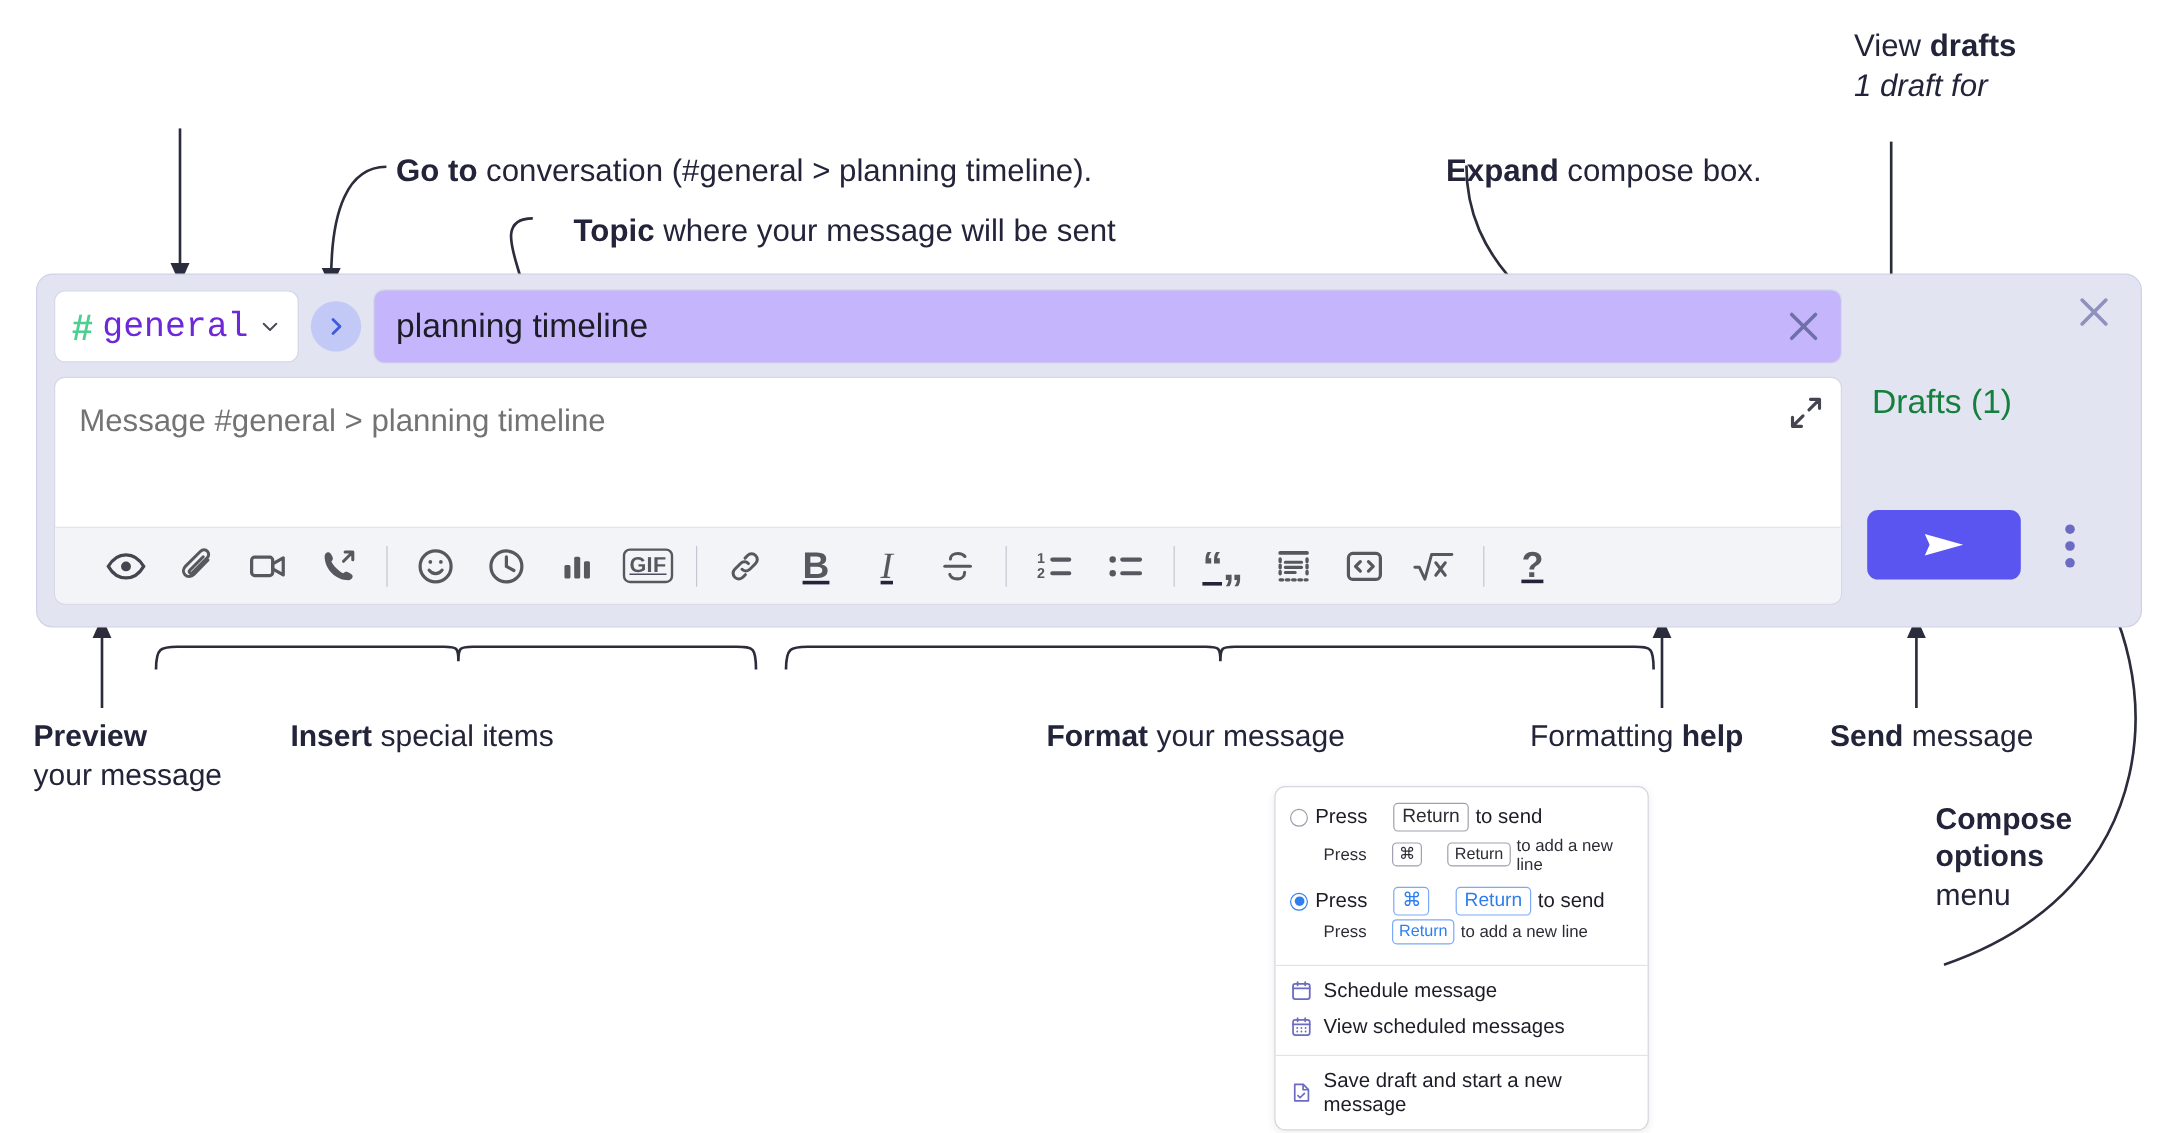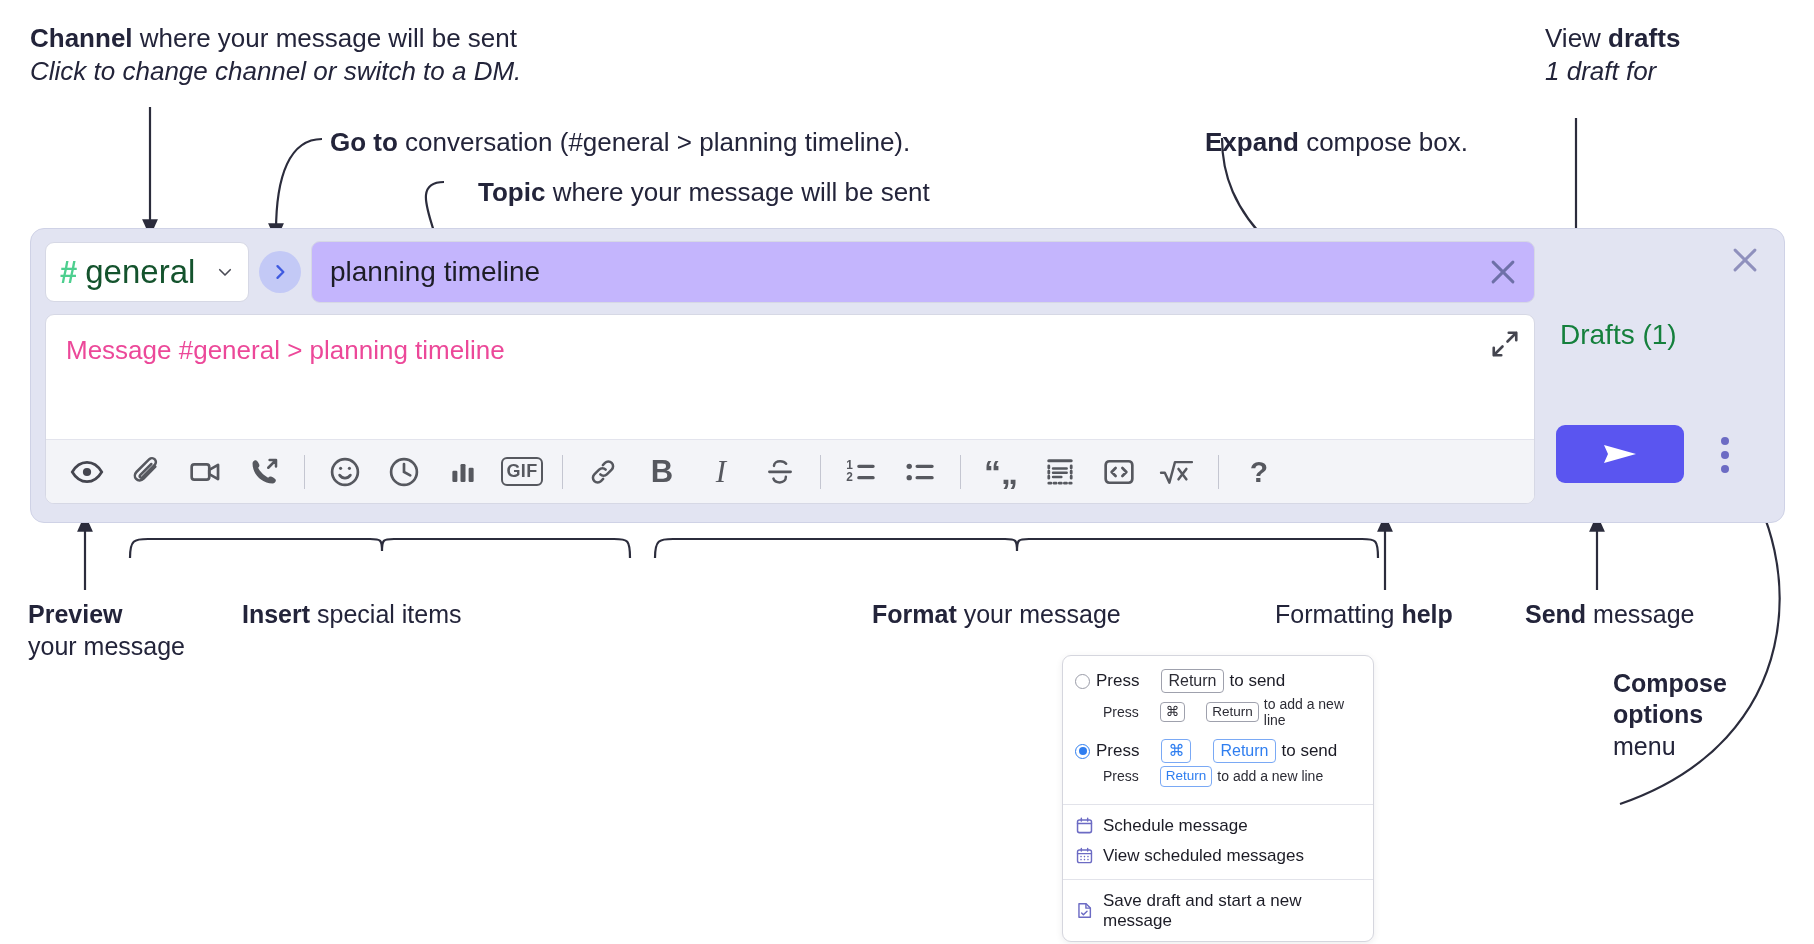--- a/index.html
+++ b/index.html
@@ -43,21 +43,21 @@
     width: 204px; height: 60px;
     background: #ffffff;
     border: 1px solid #d6d8e5;
     border-radius: 9px;
     display: flex; align-items: center;
     padding: 0 14px;
     gap: 8px;
     cursor: pointer;
   }
   .hash { color: #4ecf8f; font-size: 31px; font-weight: bold; line-height: 1; }
-  .chan-name { font-size: 33px; color: #14532d; flex: 1; }
+  .chan-name { font-size: 29px; color: #6d28d9; flex: 1; font-family: Liberation Mono, monospace; }
   .chev { width: 18px; height: 18px; }
 
   .goto-btn {
     width: 42px; height: 42px; border-radius: 50%;
     background: #c3c9f6;
     display: flex; align-items: center; justify-content: center;
     cursor: pointer; flex: none;
   }
 
   .topic-field {
@@ -76,35 +76,36 @@
     margin-top: 11px;
     background: #ffffff;
     border: 1px solid #d6d8e5;
     border-radius: 9px;
     height: 190px;
     position: relative;
     overflow: hidden;
   }
   .msg-input {
     position: absolute; left: 20px; top: 20px;
-    font-size: 26px; color: #ec4899;
+    font-size: 26px; color: #737373;
   }
   .expand-btn {
     position: absolute; right: 14px; top: 14px;
     width: 30px; height: 30px; cursor: pointer;
   }
 
   .toolbar {
     position: absolute; left: 0; right: 0; bottom: 0;
     height: 64px;
     background: #f3f4f8;
     border-top: 1px solid #e3e4ed;
     display: flex; align-items: center;
-    padding: 0 18px;
+    padding: 0 36px;
     gap: 0px;
+    text-decoration: underline;
   }
   .tb-btn {
     width: 46px; height: 44px;
     display: flex; align-items: center; justify-content: center;
     cursor: pointer; flex: none;
     color: #56585f;
     margin-right: 13px;
   }
   .tb-btn:last-child { margin-right: 0; }
   .tb-sep {
@@ -216,24 +217,20 @@
 
       <path d="M1738,468 C1806,560 1806,740 1620,804"></path>
     </g>
     <defs>
       <marker id="arw" markerWidth="9" markerHeight="9" refX="4" refY="4.2" orient="auto">
         <path d="M0,0.6 L8,4.2 L0,7.8 z" fill="#2b2c3c"></path>
       </marker>
     </defs>
   </svg>
 
-  <div class="anno anno-lg" style="left:30px; top:22px; width:640px;">
-    <div><b>Channel</b><span> where your message will be sent</span></div>
-    <div><i>Click to change channel or switch to a DM.</i></div>
-  </div>
 
   <div class="anno anno-lg" style="left:478px; top:176px; width:700px;">
     <b>Topic</b><span> where your message will be sent</span>
   </div>
 
   <div class="anno anno-lg" style="left:330px; top:126px; width:760px;">
     <b>Go to</b><span> conversation (#general &gt; planning timeline).</span>
   </div>
 
   <div class="anno anno-lg" style="left:1205px; top:126px; width:400px;">

